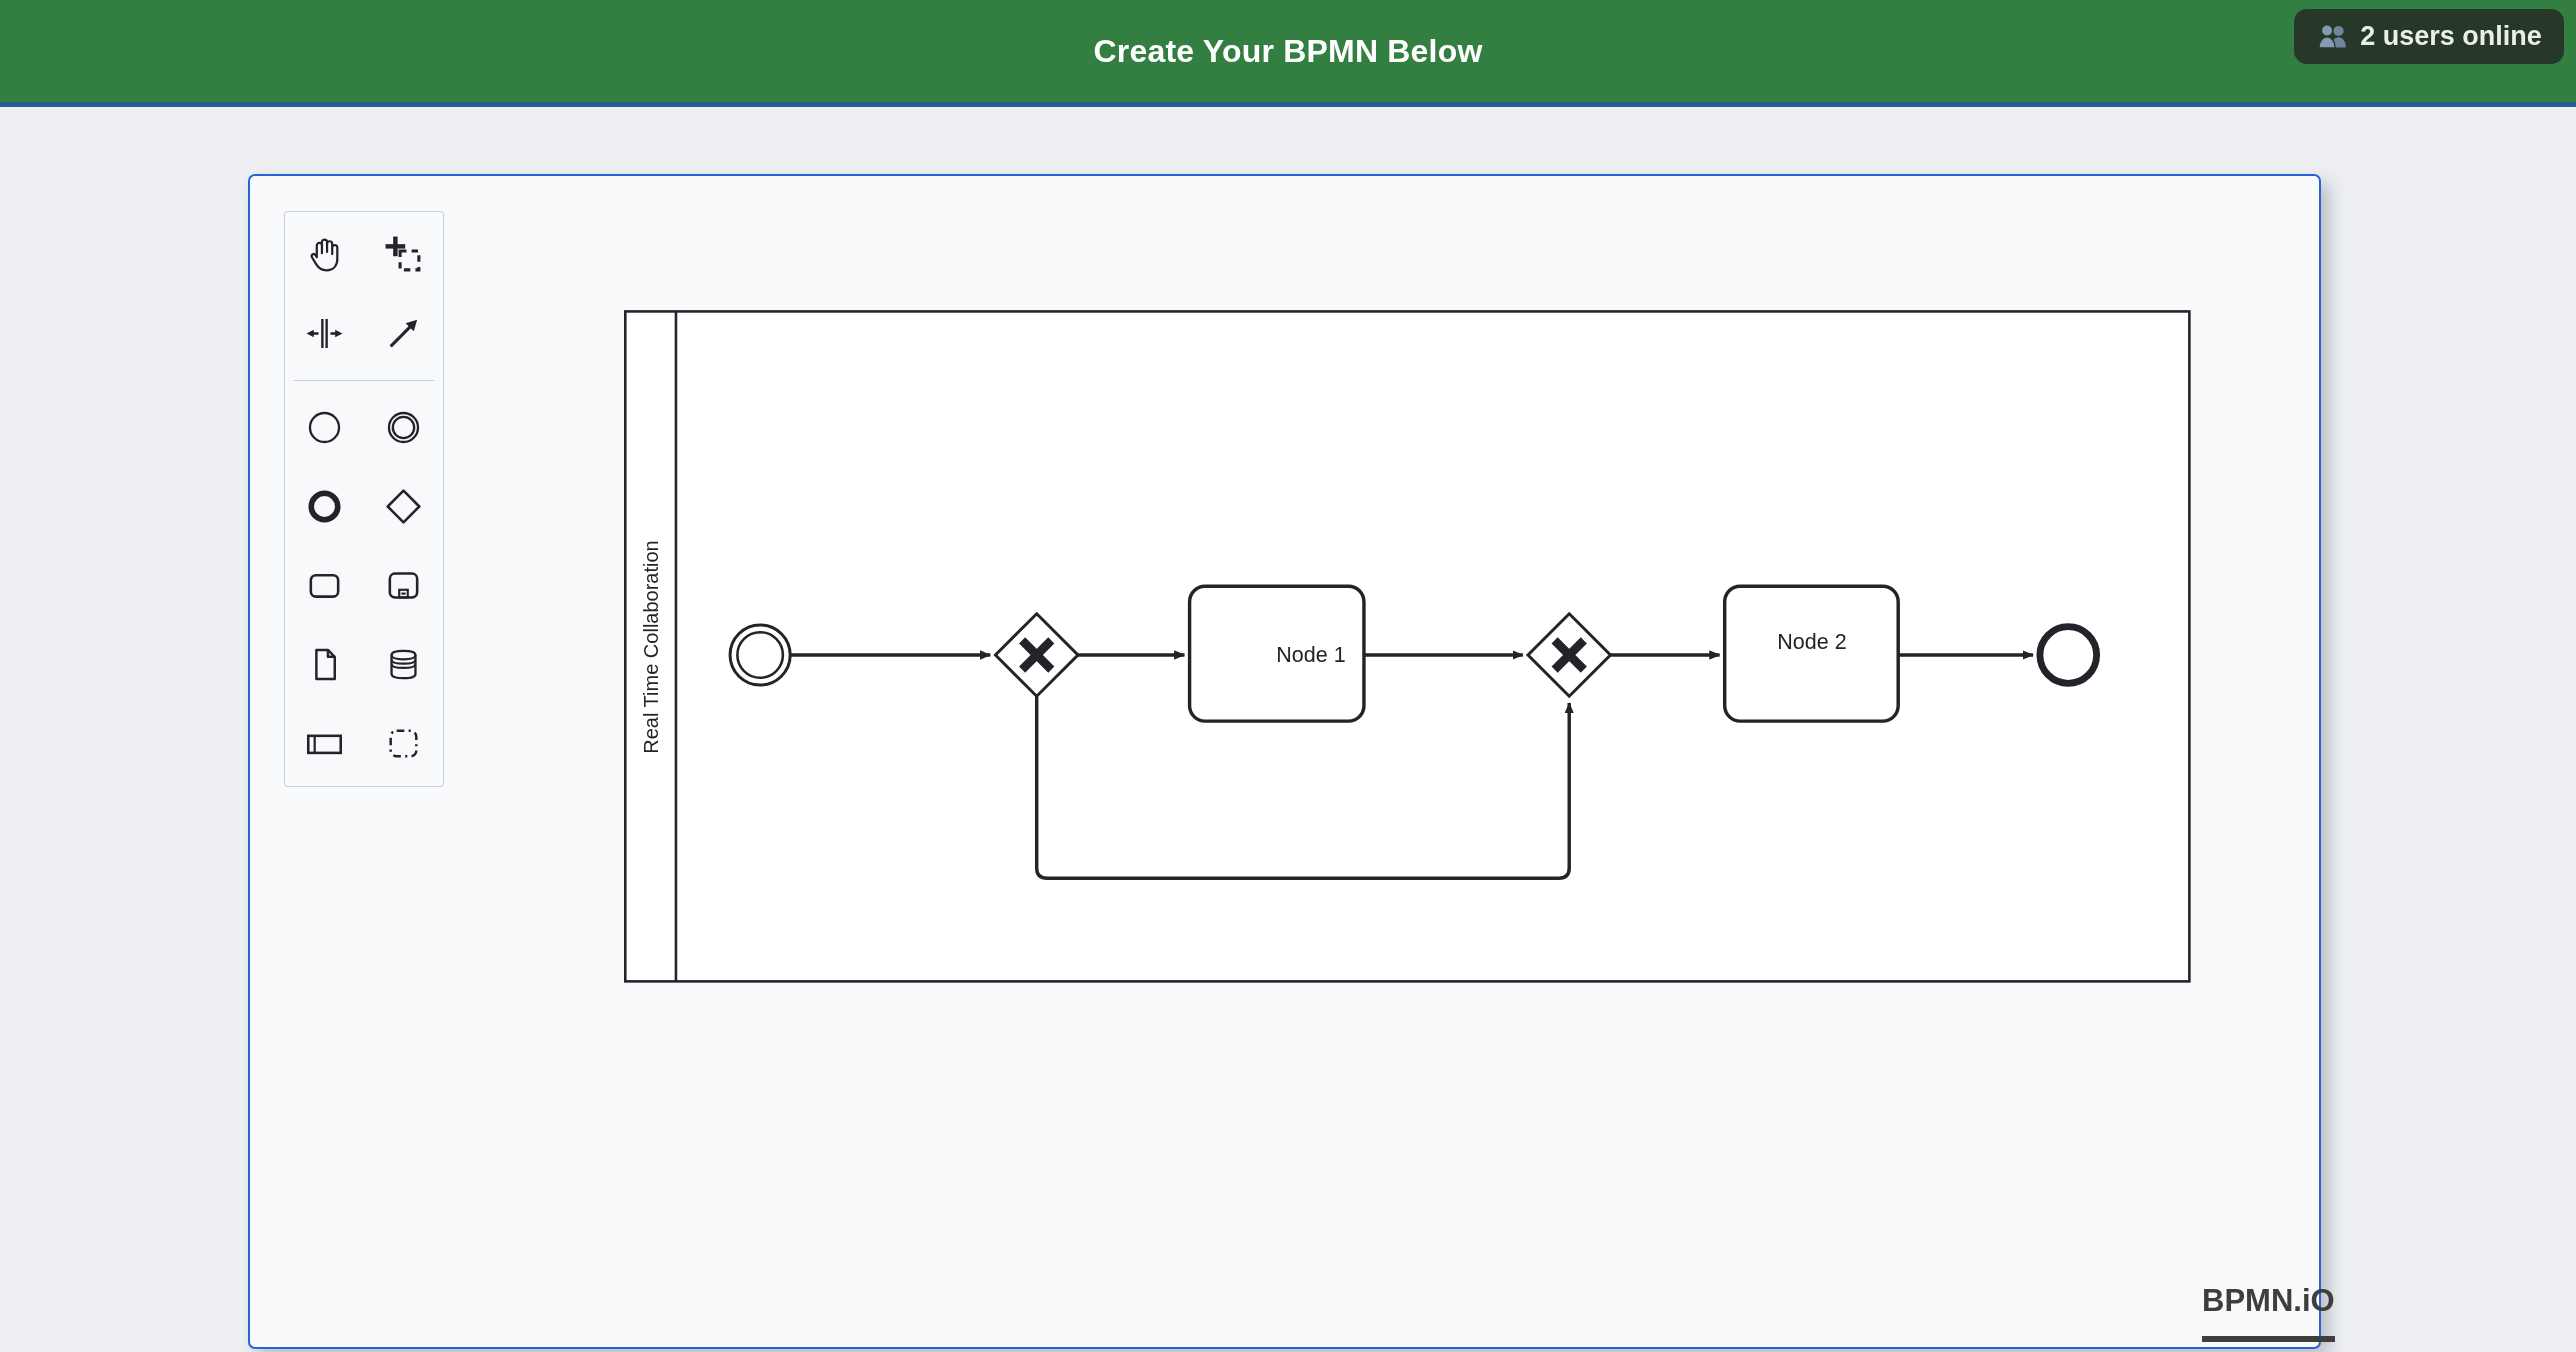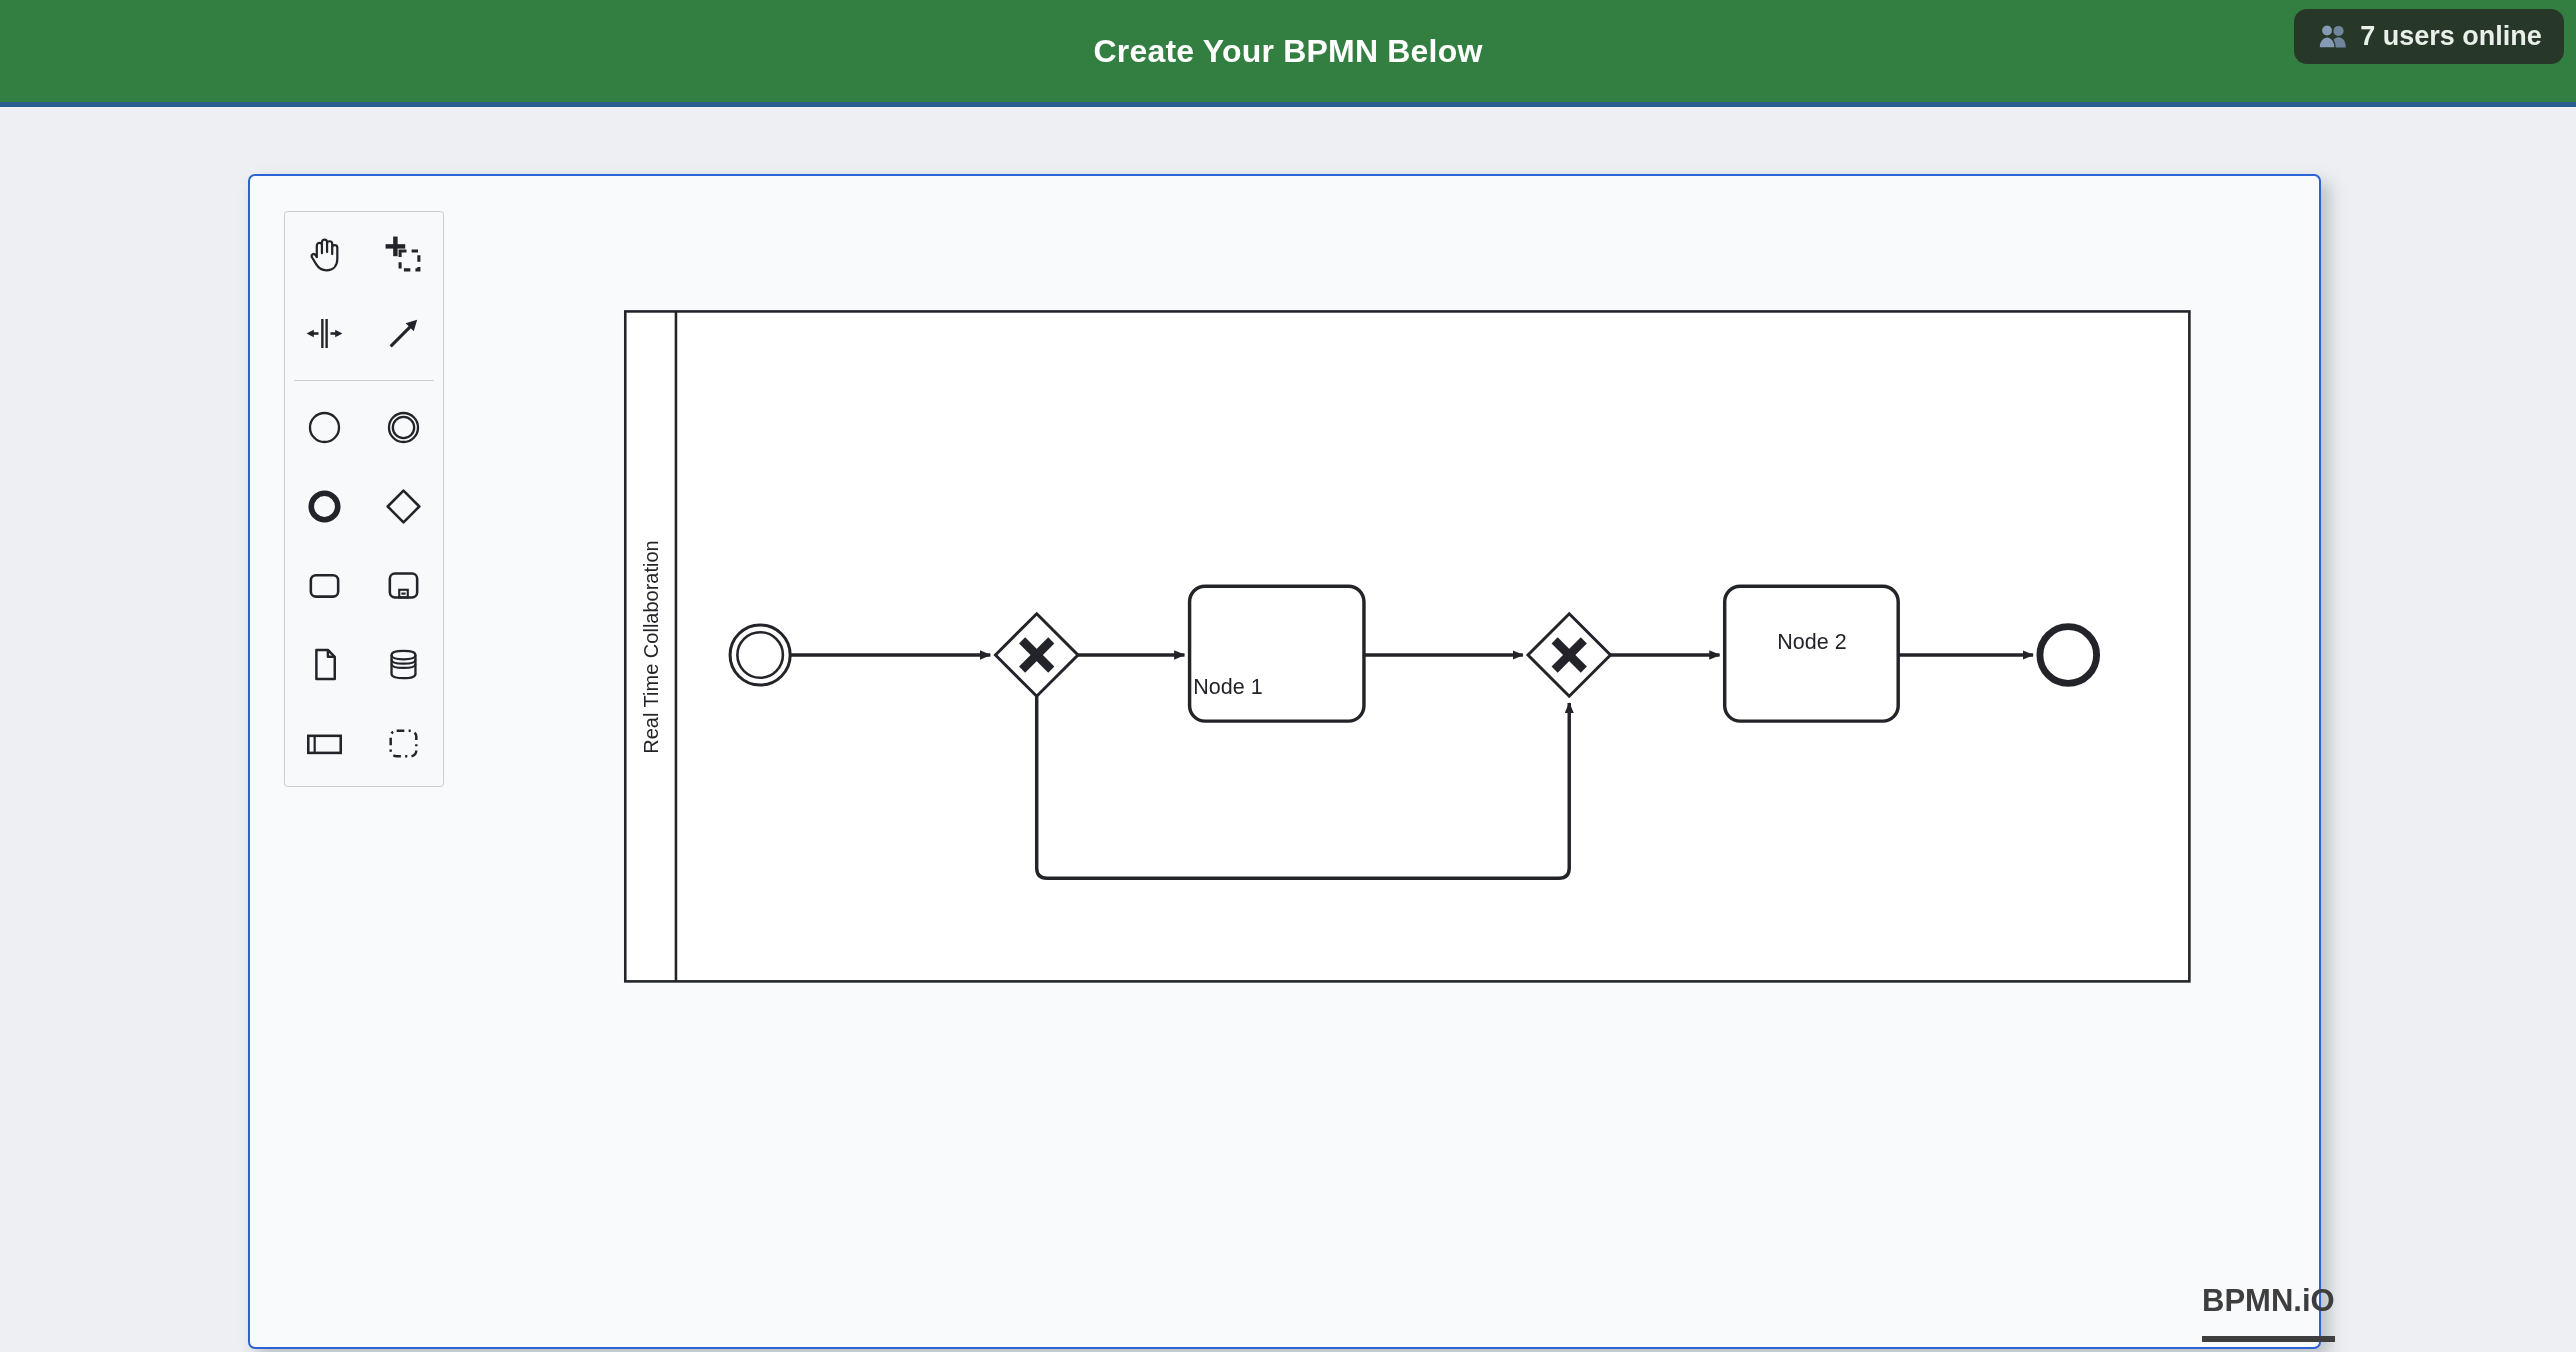--- a/index.html
+++ b/index.html
@@ -55,21 +55,21 @@
         <g fill="#6f869d">
           <circle cx="26.5" cy="11.5" r="6"></circle>
           <path d="M18 31 c0 -8 4 -12 8.5 -12 s8.5 4 8.5 12 z"></path>
         </g>
         <g fill="#849bb3" stroke="#283828" stroke-width="1.6">
           <circle cx="13" cy="11" r="6.6"></circle>
           <path d="M3.5 31.5 c0 -8.5 4.5 -13 9.5 -13 s9.5 4.5 9.5 13 z"></path>
         </g>
       </svg>
     </span>
-    <span>7 users online</span>
+    <span>2 users online</span>
   </div>
 </div>
 
 <div class="canvas-panel"></div>
 
 <svg class="diagram-svg" width="2073" height="1175" viewBox="0 0 2413 1368" fill="none" stroke="#22242a">
   <defs>
     <marker id="arrow" markerWidth="13" markerHeight="11" refX="12" refY="5.5" orient="auto" markerUnits="userSpaceOnUse">
       <path d="M0,0 L13,5.5 L0,11 Z" fill="#22242a" stroke="none"></path>
     </marker>
@@ -111,21 +111,21 @@
       <line x1="1555" y1="543" x2="1521" y2="577"></line>
     </g>
   </g>
 
   <rect x="1719" y="480" width="202" height="157" rx="18" fill="#ffffff" stroke-width="4"></rect>
 
   <circle cx="2119" cy="560" r="33" fill="#ffffff" stroke-width="8"></circle>
 </svg>
 
 <div class="pool-label">Real Time Collaboration</div>
-<div class="shape-label" style="left:1228px; top:655px;margin-top:32px;">Node 1</div>
+<div class="shape-label" style="left:1311px; top:655px;">Node 1</div>
 <div class="shape-label" style="left:1812px; top:642px;">Node 2</div>
 
 <div class="palette">
   <div class="pal-grid">
     <div class="pal-entry">
       <svg width="41" height="41" viewBox="0 0 48 48" stroke="#22242a" stroke-width="2.6" stroke-linecap="round" stroke-linejoin="round" fill="none">
         <path d="M15 27 V13.5 a3 3 0 0 1 6 0 V22.5 M21 21 V9.5 a3 3 0 0 1 6 0 V21
                  M27 21 V11.5 a3 3 0 0 1 6 0 V23 M33 23.5 V16 a3 3 0 0 1 6 0 V29
                  c0 8.5 -5 13.5 -12.5 13.5 c-6 0 -9.5 -2.5 -12.5 -7.5 l-4.5 -7.5
                  c-1.8 -3 1.8 -5.6 4 -2.8 L15 27"></path>

